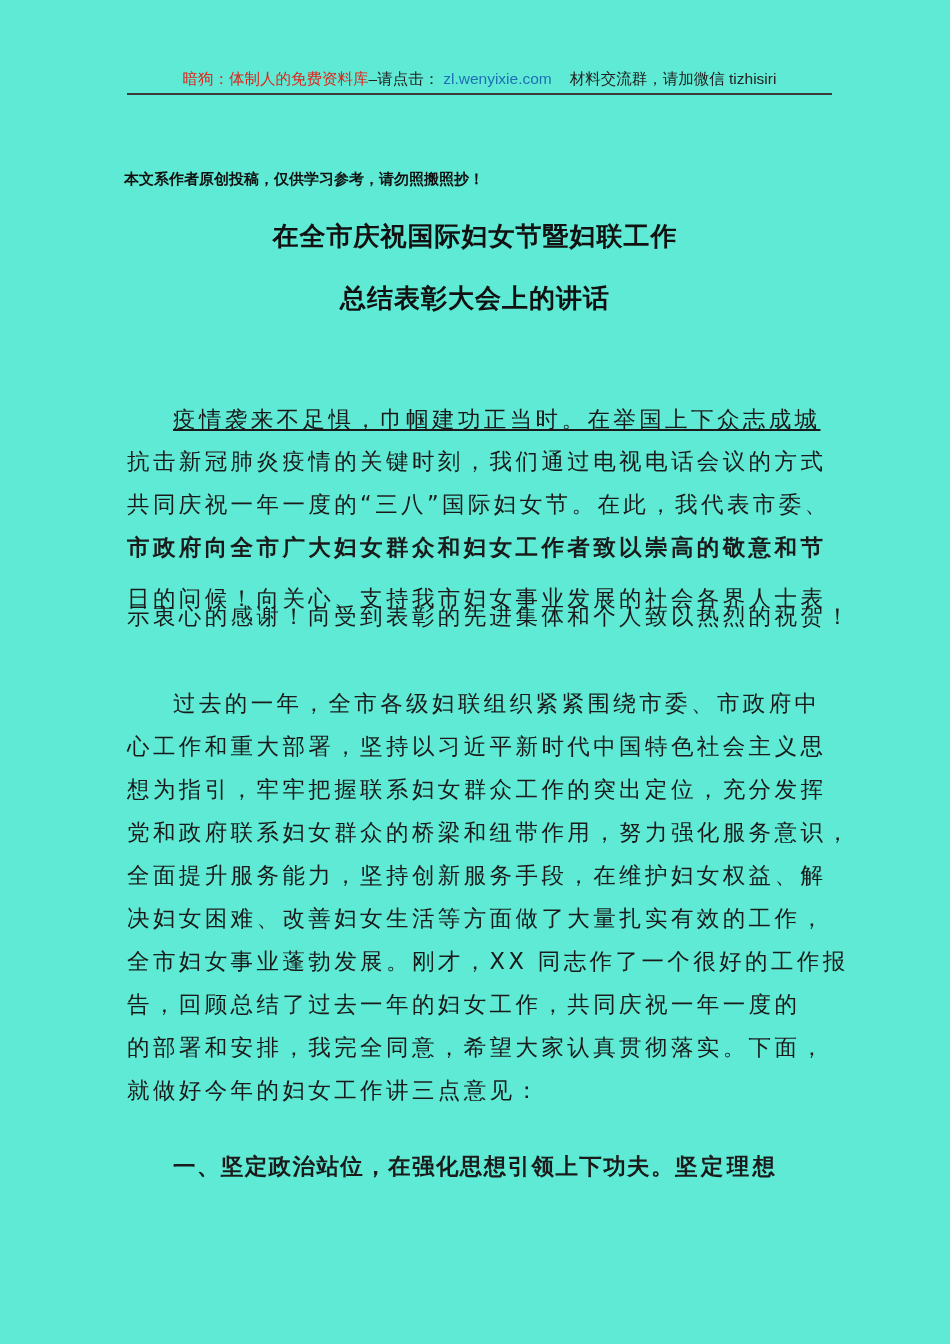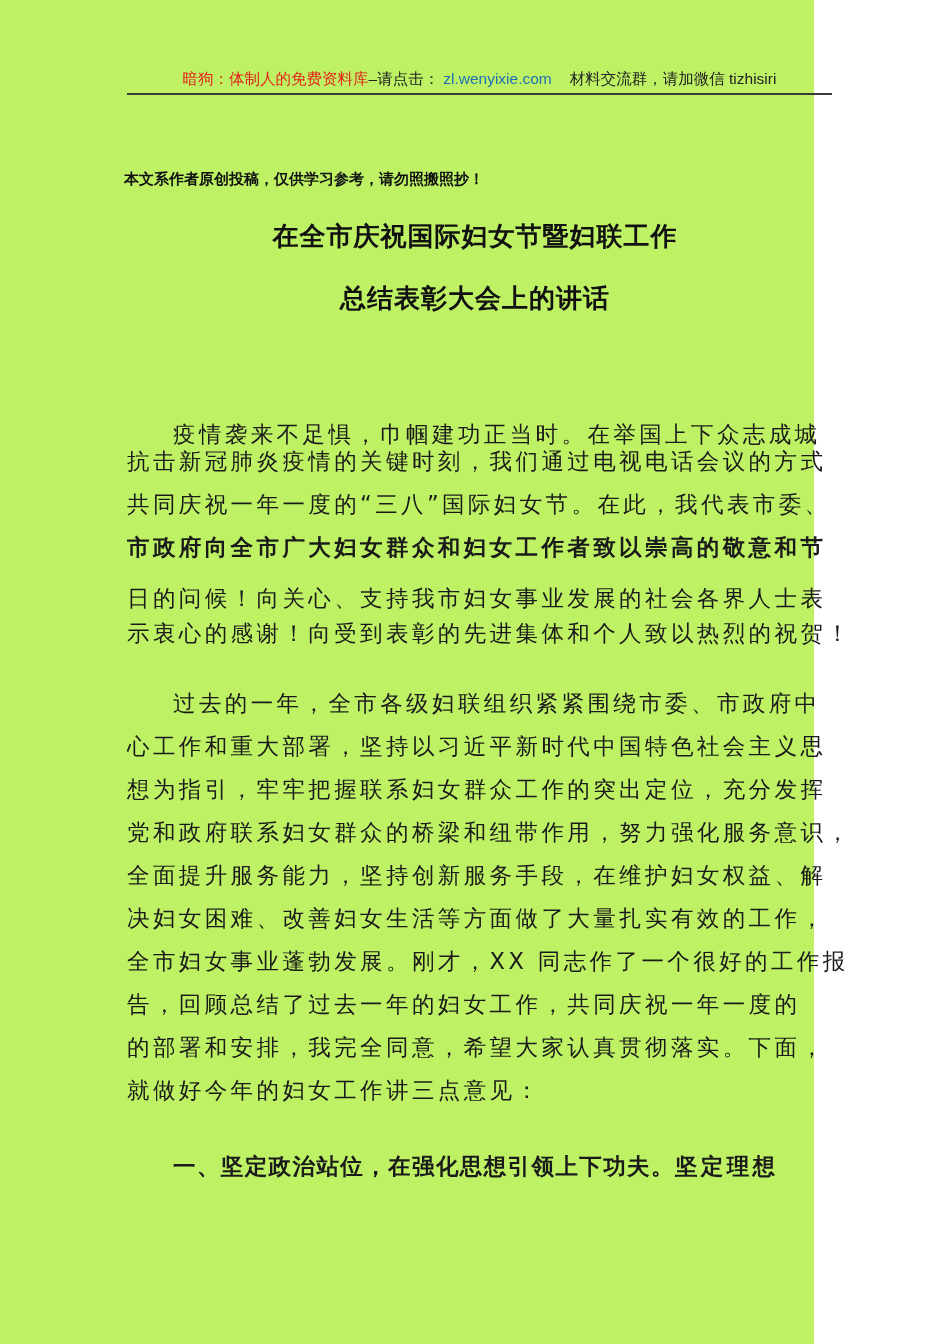--- a/index.html
+++ b/index.html
@@ -11,22 +11,22 @@
       width: 950px;
       height: 1344px;
       position: relative;
       overflow: hidden;
       font-family: "DejaVu Serif", "Liberation Serif", serif;
       color: #111111;
     }
     .page {
       position: absolute;
       left: 0; top: 0;
-      width: 814px; height: 1344px;
-      background: #bef264;
+      width: 950px; height: 1344px;
+      background: #5eead4;
     }
     .header {
       position: absolute;
       left: 127px;
       top: 68px;
       width: 705px;
       height: 22px;
       font-family: "Liberation Sans", "DejaVu Sans", sans-serif;
       font-size: 15.5px;
       line-height: 22px;
@@ -103,26 +103,26 @@
     <span class="brand">暗狗：体制人的免费资料库</span><span class="sep">–请点击：</span><a class="link">zl.wenyixie.com</a><span class="contact">材料交流群，请加微信 tizhisiri</span>
   </div>
   <div class="header-rule"></div>
 
   <div class="notice">本文系作者原创投稿，仅供学习参考，请勿照搬照抄！</div>
 
   <div class="title l1">在全市庆祝国际妇女节暨妇联工作</div>
   <div class="title l2">总结表彰大会上的讲话</div>
 
   <div class="body-text" style="top:402px;">
-    <div class="line indent" style="top:16px;">疫情袭来不足惧，巾帼建功正当时。在举国上下众志成城</div>
+    <div class="line indent" style="top:1px;text-decoration:underline;">疫情袭来不足惧，巾帼建功正当时。在举国上下众志成城</div>
     <div class="line" style="top:43px;">抗击新冠肺炎疫情的关键时刻，我们通过电视电话会议的方式</div>
     <div class="line" style="top:86px;">共同庆祝一年一度的“三八”国际妇女节。在此，我代表市委、</div>
     <div class="line" style="top:129px;font-weight:bold;">市政府向全市广大妇女群众和妇女工作者致以崇高的敬意和节</div>
     <div class="line" style="top:180px;">日的问候！向关心、支持我市妇女事业发展的社会各界人士表</div>
-    <div class="line" style="top:215px;text-align:center;">示衷心的感谢！向受到表彰的先进集体和个人致以热烈的祝贺！</div>
+    <div class="line" style="top:198px;text-align:center;">示衷心的感谢！向受到表彰的先进集体和个人致以热烈的祝贺！</div>
   </div>
 
   <div class="body-text" style="top:687px;">
     <div class="line indent" style="top:0px;">过去的一年，全市各级妇联组织紧紧围绕市委、市政府中</div>
     <div class="line" style="top:43px;">心工作和重大部署，坚持以习近平新时代中国特色社会主义思</div>
     <div class="line" style="top:86px;">想为指引，牢牢把握联系妇女群众工作的突出定位，充分发挥</div>
     <div class="line" style="top:129px;">党和政府联系妇女群众的桥梁和纽带作用，努力强化服务意识，</div>
     <div class="line" style="top:172px;">全面提升服务能力，坚持创新服务手段，在维护妇女权益、解</div>
     <div class="line" style="top:215px;">决妇女困难、改善妇女生活等方面做了大量扎实有效的工作，</div>
     <div class="line" style="top:258px;">全市妇女事业蓬勃发展。刚才，XX 同志作了一个很好的工作报</div>

